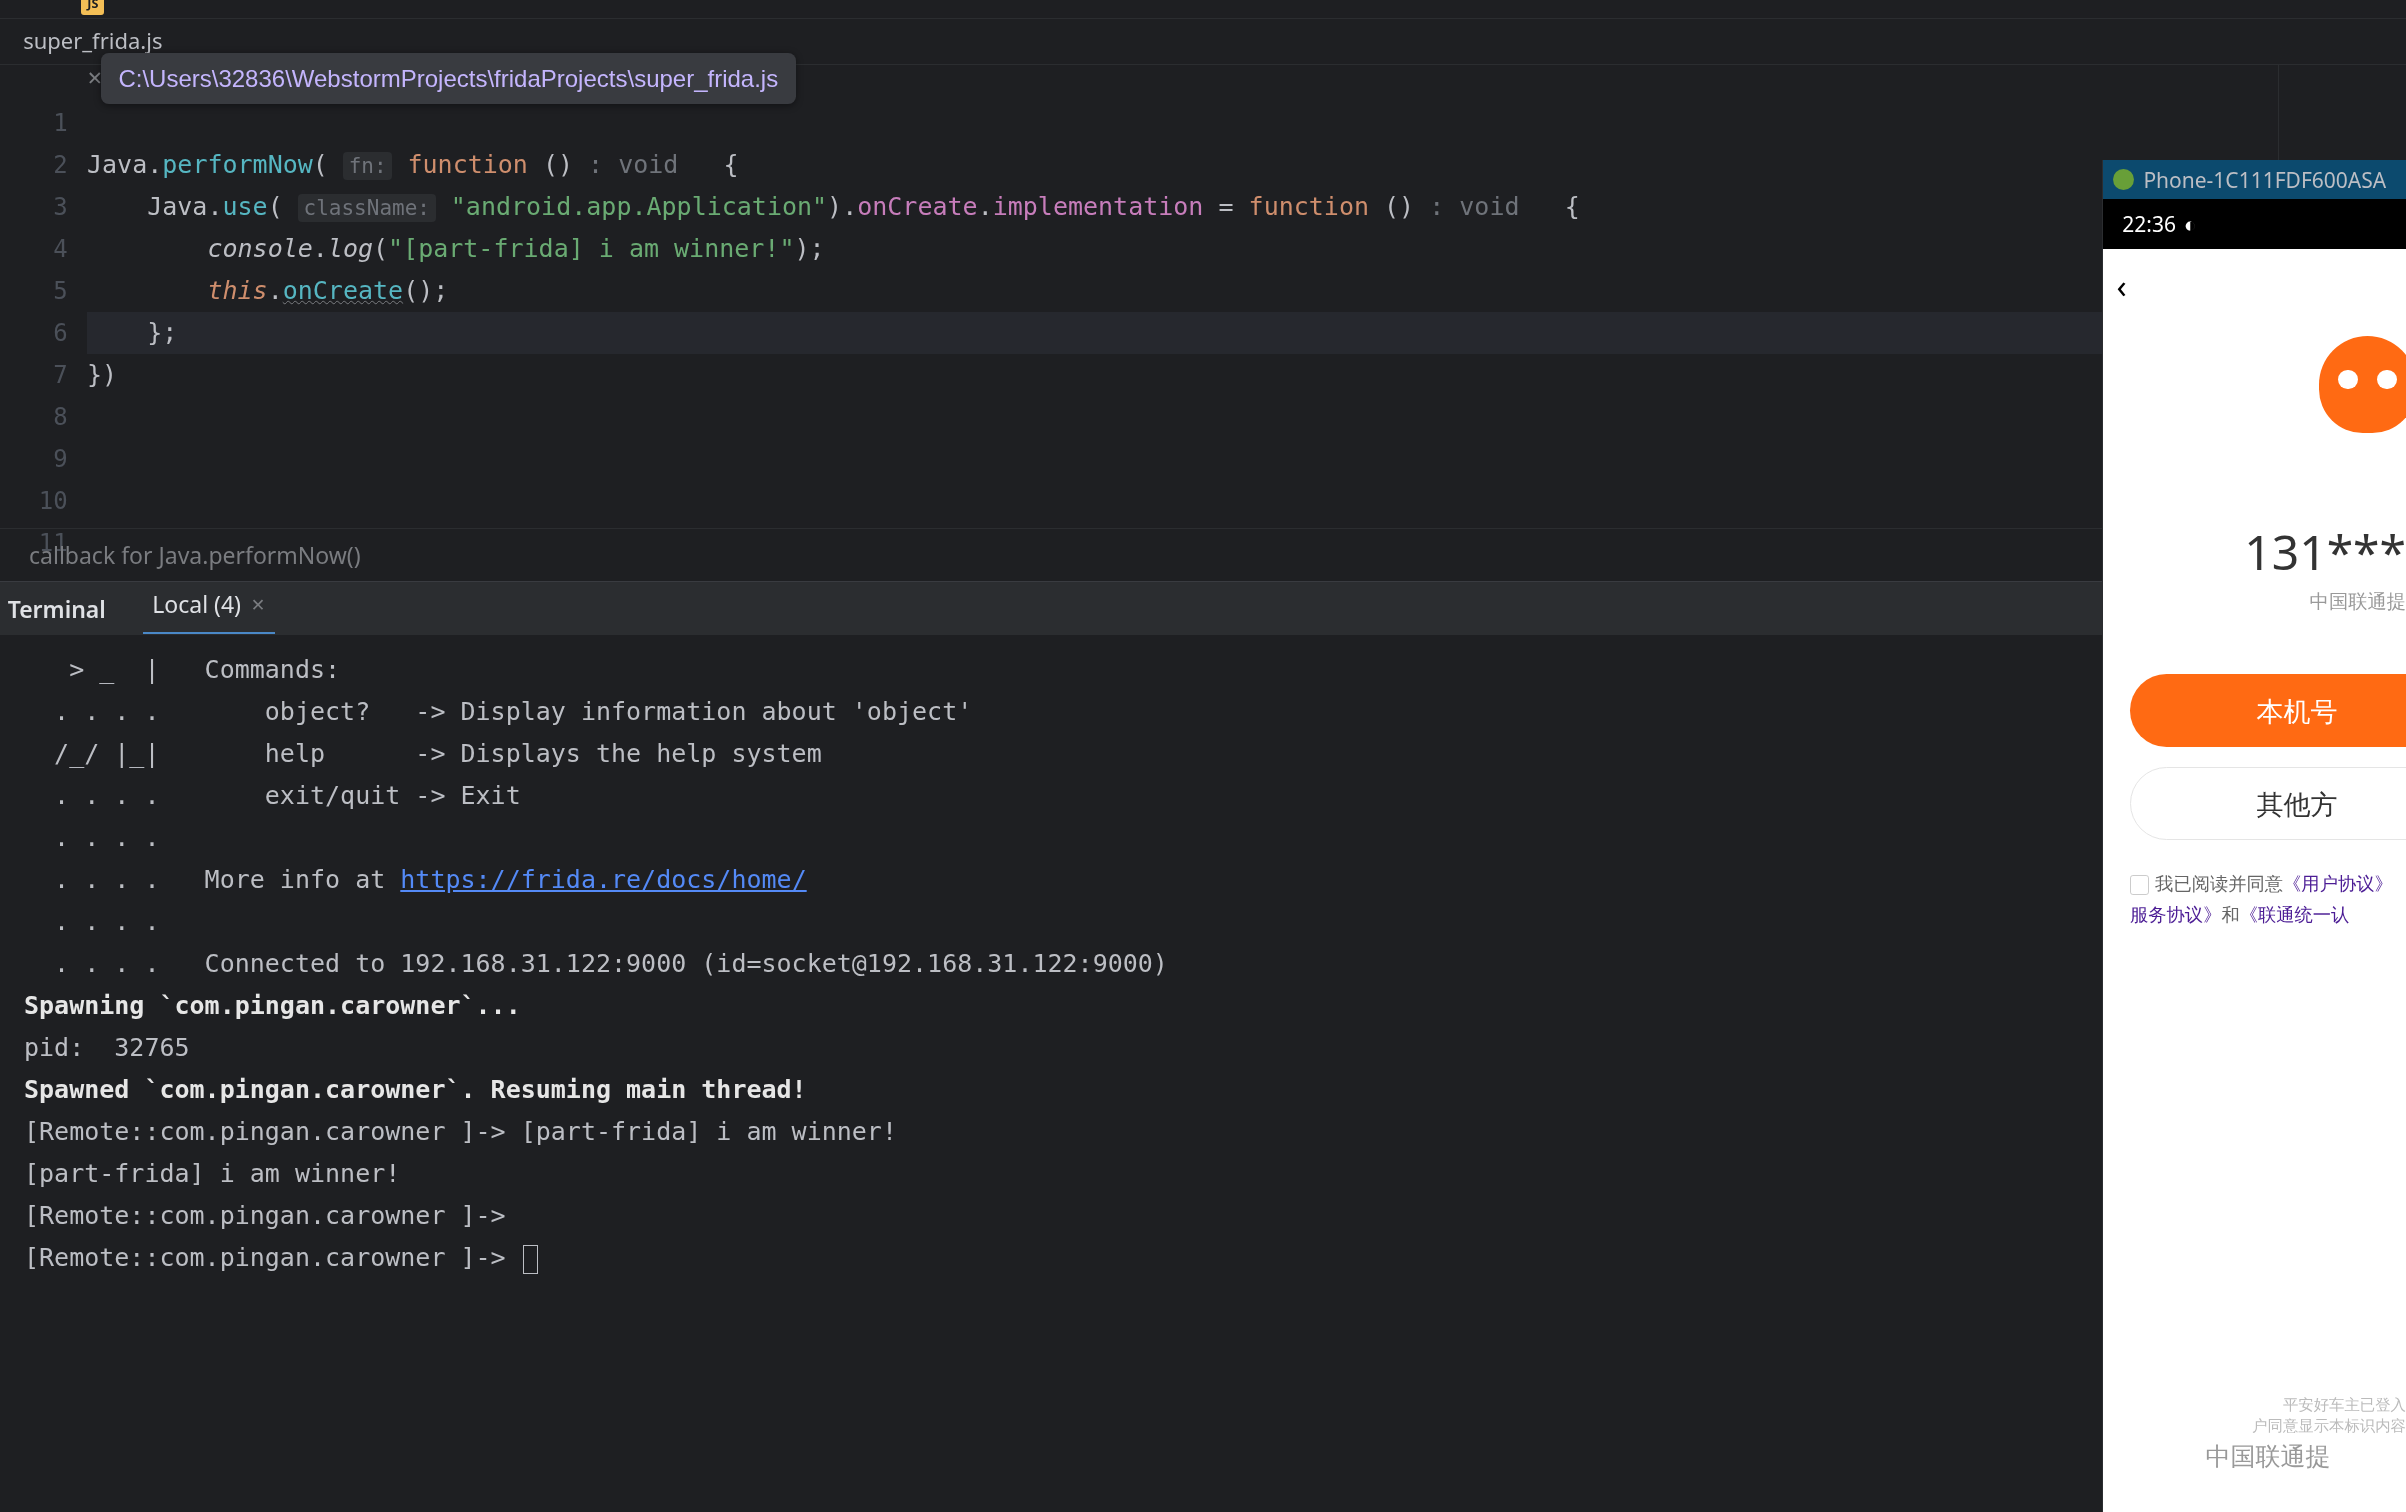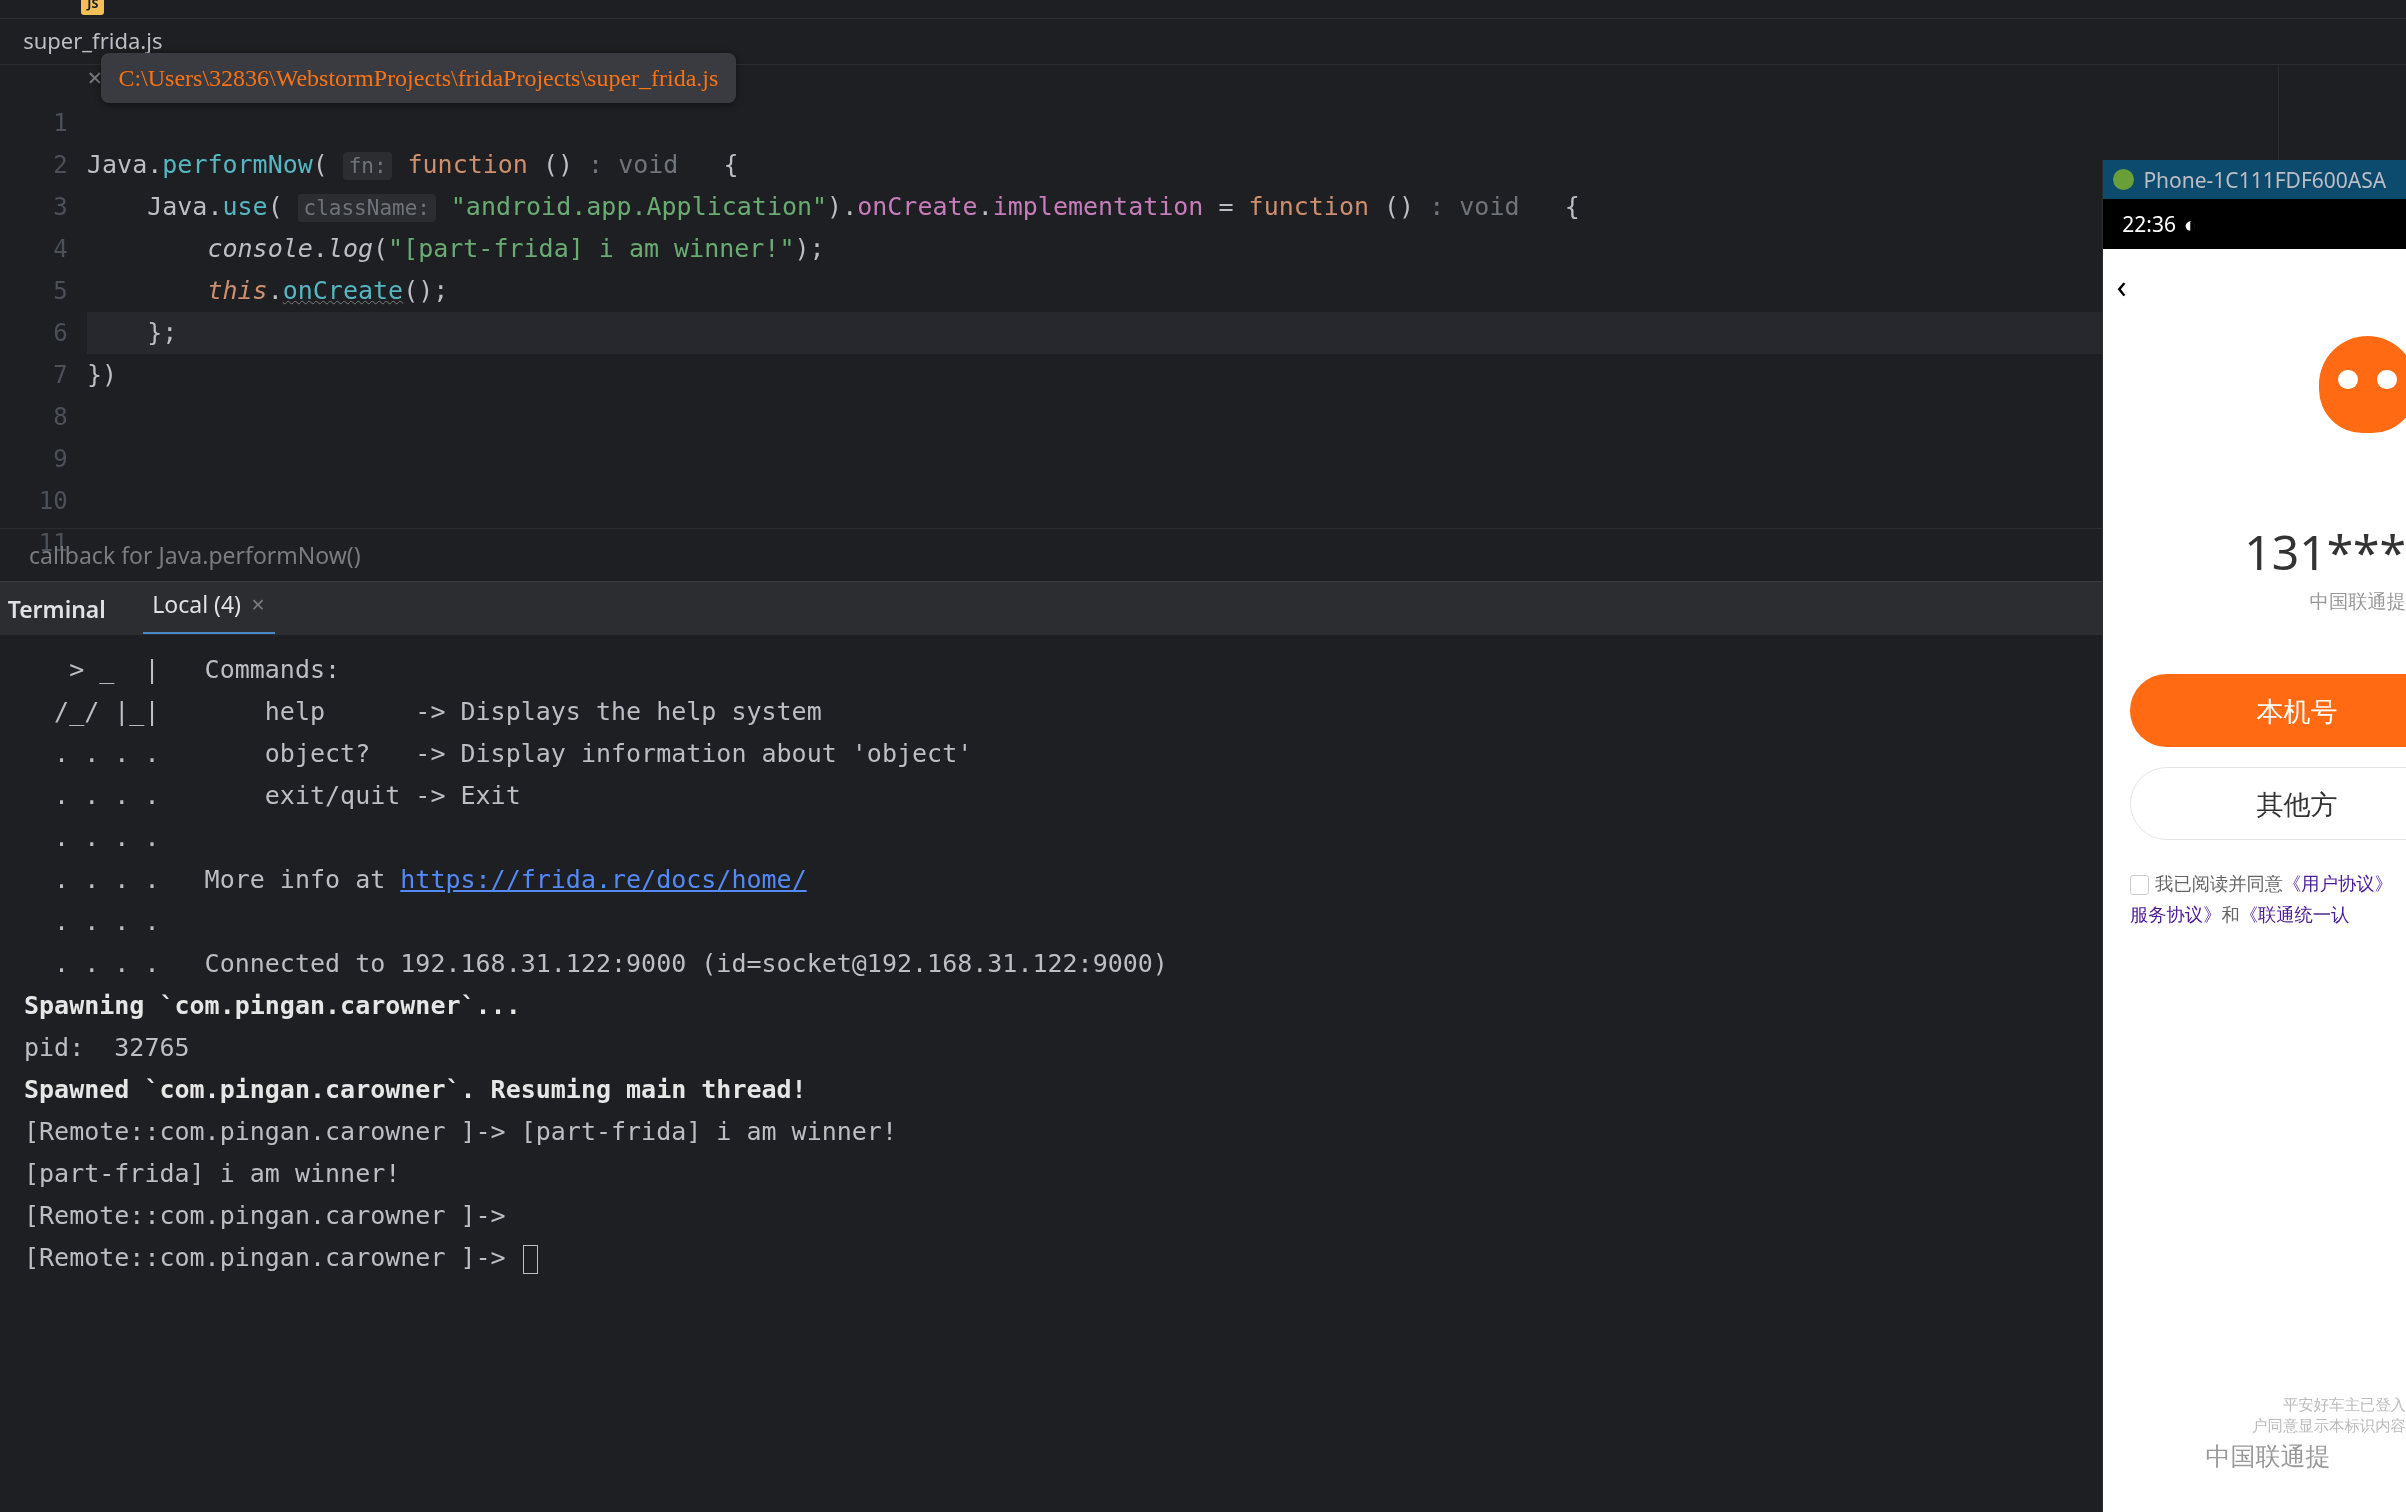--- a/index.html
+++ b/index.html
@@ -51,25 +51,25 @@
     .tab-close {
       color: #7a7c80;
       font-size: 19.3px;
       margin-left: 3.9px;
     }
     .tooltip {
       position: absolute;
       left: 101px;
       top: 53px;
       background: #393b40;
-      color: #f97316;
+      color: #c4b5fd;
       padding: 11.6px 17.4px;
       border-radius: 7.7px;
       font-size: 24px;
-      font-family: Liberation Serif, serif;
+      font-family: Liberation Sans, sans-serif;
       z-index: 100;
       box-shadow: 0 1.9px 7.7px rgba(0,0,0,0.4);
     }
     .editor-container {
       display: flex;
       height: 463px;
       background: #1e1f22;
     }
     .gutter {
       width: 87px;
@@ -365,22 +365,22 @@
 <div class="panel-tabs">
   <span class="panel-tab active">Terminal</span>
   <span class="panel-subtab">
     <span>Local (4)</span>
     <span class="panel-subtab-close">✕</span>
   </span>
 </div>
 
 <div class="terminal">
   <div>   &gt; _  |   Commands:</div>
+  <div>  . . . .       object?   -&gt; Display information about 'object'</div>
   <div>  /_/ |_|       help      -&gt; Displays the help system</div>
-  <div>  . . . .       object?   -&gt; Display information about 'object'</div>
   <div>  . . . .       exit/quit -&gt; Exit</div>
   <div>  . . . .</div>
   <div><span>  . . . .   More info at </span><a class="term-link">https://frida.re/docs/home/</a></div>
   <div>  . . . .</div>
   <div>  . . . .   Connected to 192.168.31.122:9000 (id=socket@192.168.31.122:9000)</div>
   <div class="term-bold">Spawning `com.pingan.carowner`...</div>
   <div>pid:  32765</div>
   <div class="term-bold">Spawned `com.pingan.carowner`. Resuming main thread!</div>
   <div>[Remote::com.pingan.carowner ]-&gt; [part-frida] i am winner!</div>
   <div>[part-frida] i am winner!</div>

